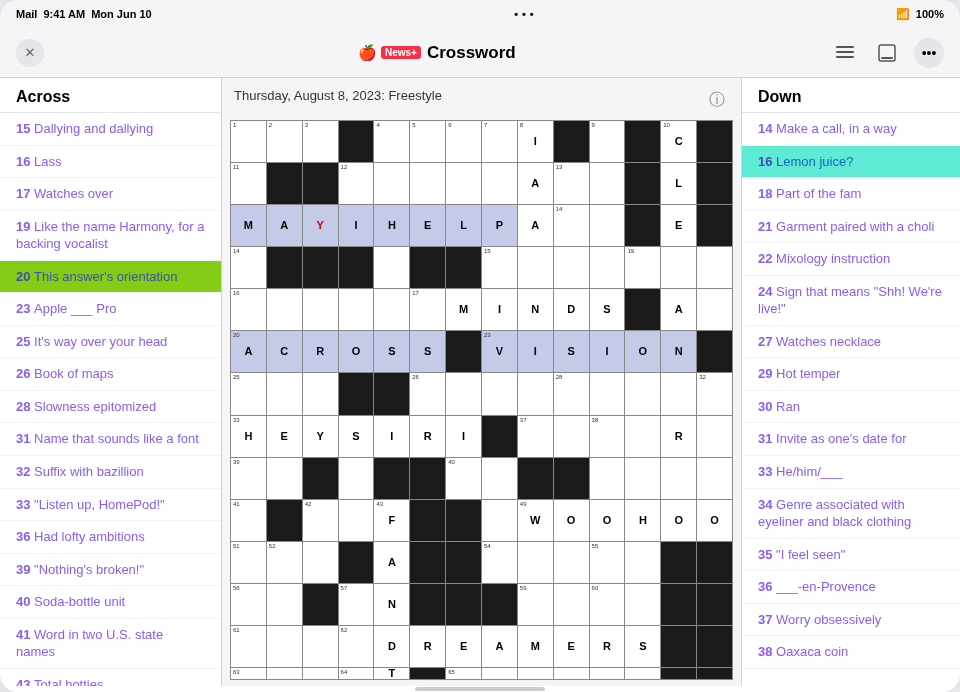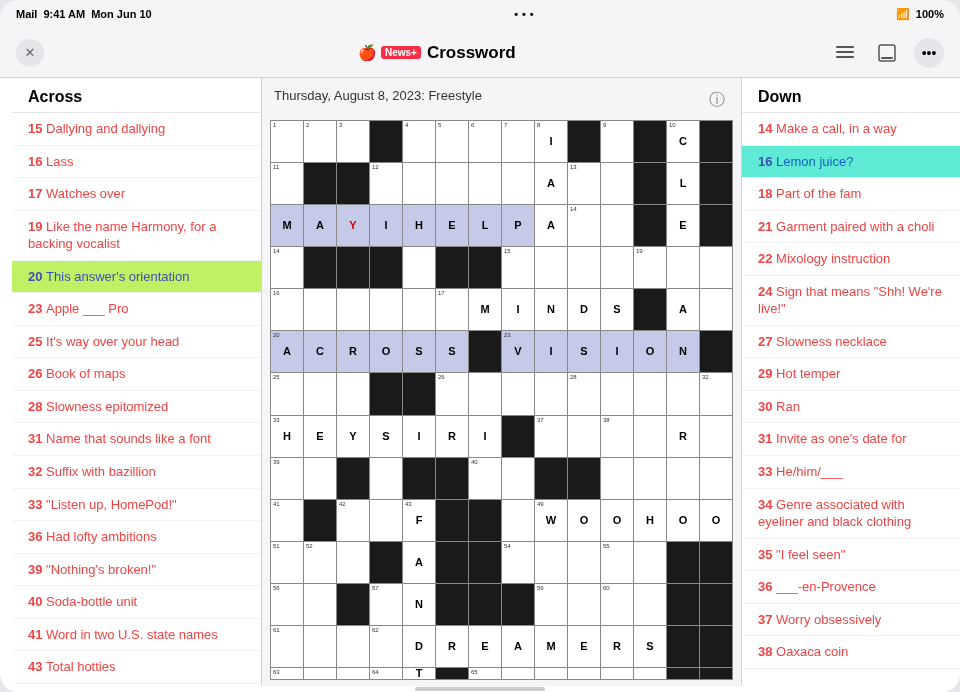--- a/index.html
+++ b/index.html
@@ -112,48 +112,47 @@
 
     
     .content-area {
       flex: 1;
       display: flex;
       overflow: hidden;
     }
 
     
     .left-panel {
-      width: 250px;
+      width: 222px;
       background: #ffffff;
       border-right: 1px solid #d1d1d6;
       overflow-y: auto;
       flex-shrink: 0;
-      margin-left: 12px;
     }
     .clue-section-header {
       padding: 10px 16px 6px;
       font-size: 16px;
       font-weight: 700;
       color: #000;
       border-bottom: 1px solid #e5e5ea;
       position: sticky;
       top: 0;
       background: #fff;
       z-index: 1;
     }
     .clue-item {
       padding: 7px 16px;
       font-size: 13px;
-      color: #ef4444;
+      color: #8b5cf6;
       border-bottom: 1px solid #f2f2f7;
       cursor: pointer;
       line-height: 1.35;
     }
     .clue-item.active {
-      background: #bef264;
+      background: #84cc16;
       color: #3d4db7;
     }
     .clue-item.active .clue-number { color: #3d4db7; }
     .clue-number { font-weight: 600; }
     .clue-text { color: inherit; }
 
     
     .grid-area {
       flex: 1;
       background: #f5f5f7;
@@ -754,21 +753,21 @@
 
     <div class="right-panel">
       <div class="clue-section-header">Down</div>
       <div id="down-clues-container">
           <div class="clue-item"><span class="clue-number">14 </span><span class="clue-text">Make a call, in a way</span></div>
           <div class="clue-item active"><span class="clue-number">16 </span><span class="clue-text">Lemon juice?</span></div>
           <div class="clue-item"><span class="clue-number">18 </span><span class="clue-text">Part of the fam</span></div>
           <div class="clue-item"><span class="clue-number">21 </span><span class="clue-text">Garment paired with a choli</span></div>
           <div class="clue-item"><span class="clue-number">22 </span><span class="clue-text">Mixology instruction</span></div>
           <div class="clue-item"><span class="clue-number">24 </span><span class="clue-text">Sign that means "Shh! We're live!"</span></div>
-          <div class="clue-item"><span class="clue-number">27 </span><span class="clue-text">Slowness necklace</span></div>
+          <div class="clue-item"><span class="clue-number">27 </span><span class="clue-text">Watches necklace</span></div>
           <div class="clue-item"><span class="clue-number">29 </span><span class="clue-text">Hot temper</span></div>
           <div class="clue-item"><span class="clue-number">30 </span><span class="clue-text">Ran</span></div>
           <div class="clue-item"><span class="clue-number">31 </span><span class="clue-text">Invite as one's date for</span></div>
           <div class="clue-item"><span class="clue-number">33 </span><span class="clue-text">He/him/___</span></div>
           <div class="clue-item"><span class="clue-number">34 </span><span class="clue-text">Genre associated with eyeliner and black clothing</span></div>
           <div class="clue-item"><span class="clue-number">35 </span><span class="clue-text">"I feel seen"</span></div>
           <div class="clue-item"><span class="clue-number">36 </span><span class="clue-text">___-en-Provence</span></div>
           <div class="clue-item"><span class="clue-number">37 </span><span class="clue-text">Worry obsessively</span></div>
           <div class="clue-item"><span class="clue-number">38 </span><span class="clue-text">Oaxaca coin</span></div>
         </div>

